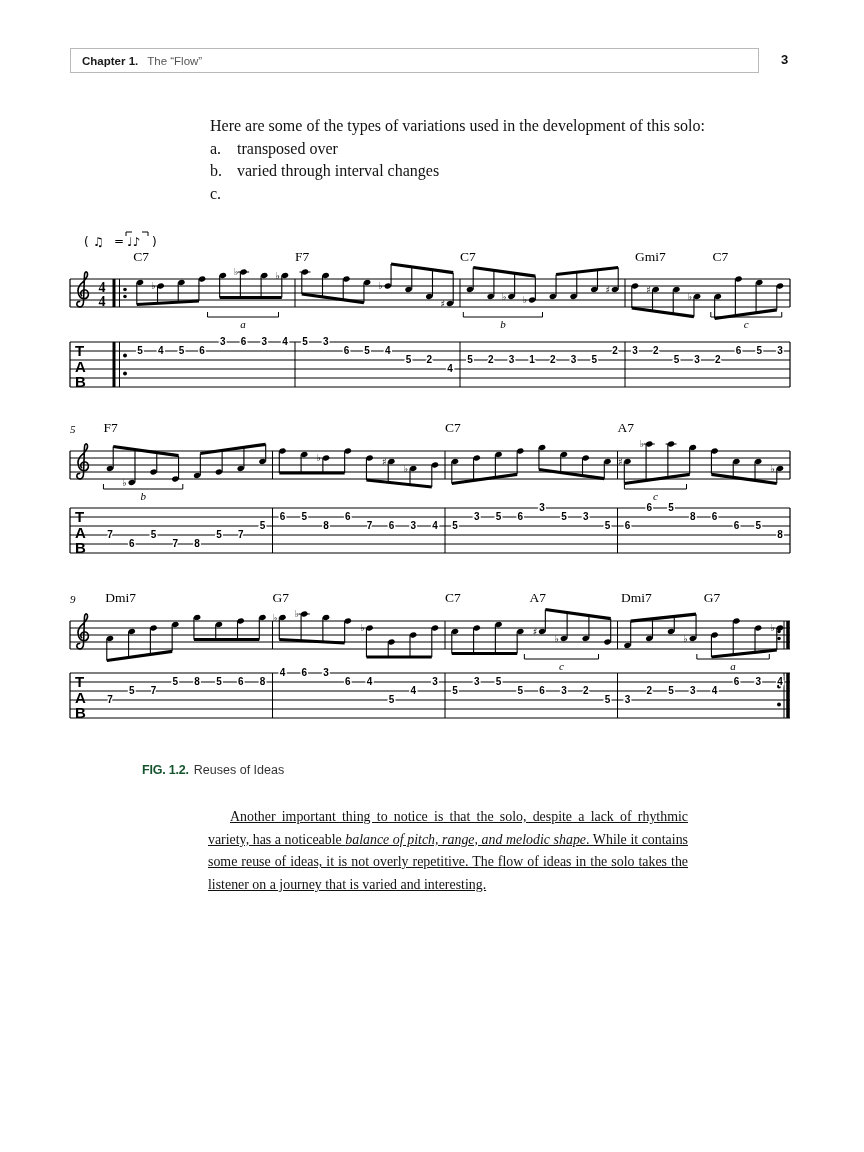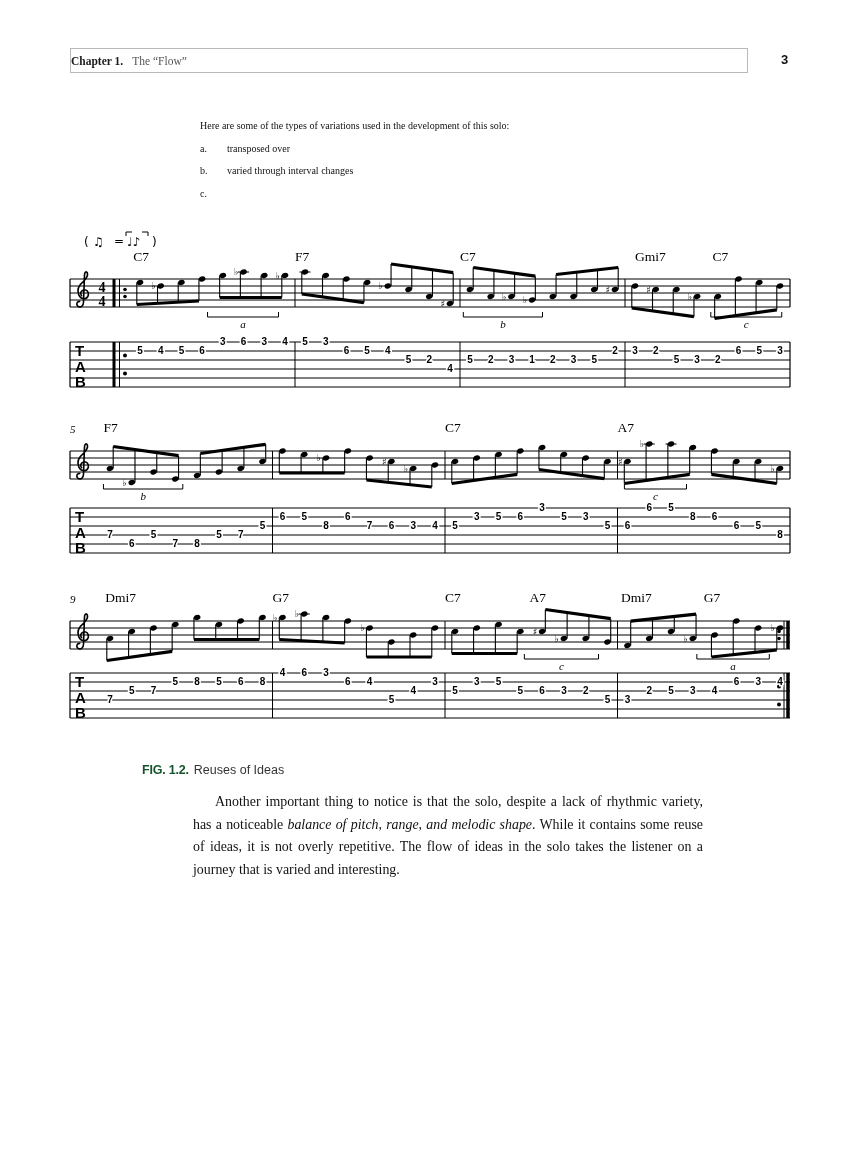--- a/index.html
+++ b/index.html
@@ -1,27 +1,27 @@
 <!DOCTYPE html>
 <html><head>
 <meta charset="utf-8">
 <style>
   html,body{margin:0;padding:0;background:#e8e8e8;}
   .page{position:relative;width:864px;height:1152px;background:#ffffff;margin:0 auto;
         font-family:"Liberation Serif",serif;color:#111;overflow:hidden;}
   
   .chapter-box{position:absolute;left:70px;top:48px;width:676px;height:23px;
-        border:1px solid #b9b9b9;background:#fff;display:flex;align-items:center;
-        font-family:Liberation Serif, serif;font-size:11.5px;}
+        border:1px solid #b9b9b9;background:#fff;display:flex;align-items:center;padding-left:11px;
+        font-family:Liberation Sans, sans-serif;font-size:11.5px;}
   .chapter-box .b{font-weight:bold;color:#1a1a1a;}
   .chapter-box .t{color:#555;margin-left:9px;}
   .page-num{position:absolute;left:781px;top:52px;font-family:"Liberation Sans",sans-serif;
         font-weight:bold;font-size:13px;color:#111;}
   
-  .intro{position:absolute;left:200px;top:115px;width:525px;font-size:10px;line-height:22.6px;}
+  .intro{position:absolute;left:210px;top:115px;width:525px;font-size:16px;line-height:22.6px;}
   .intro .lead{margin:0 0 0 0;}
   .intro .item{display:flex;}
   .intro .marker{width:27px;flex:0 0 27px;}
   
   #music-svg{position:absolute;left:0;top:0;width:864px;height:760px;}
   text{fill:#000;}
   .chord{font:13.5px "Liberation Serif",serif;}
   .tabnum{font:700 10px "Liberation Sans",sans-serif;paint-order:stroke;stroke:#fff;stroke-width:3px;}
   .tabclef{font:700 15px "Liberation Sans",sans-serif;}
   .timesig{font:700 14px "Liberation Serif",serif;}
@@ -29,21 +29,21 @@
   .blabel{font:italic 11px "Liberation Serif",serif;}
   .swing{font:12px "DejaVu Sans",sans-serif;}
   .acc{font:9.5px "DejaVu Sans",sans-serif;}
   
   .caption{position:absolute;left:142px;top:750px;font-family:"Liberation Sans",sans-serif;
         font-size:12.5px;color:#333;}
   .caption .fig{font-weight:bold;color:#14532d;margin-right:5px;letter-spacing:-0.2px;}
   
   .bodytext{position:absolute;left:192px;top:790px;width:512px;font-size:13.9px;line-height:22.7px;
         text-align:justify;}
-  .bodytext p{margin:1px;text-indent:22px;}
+  .bodytext p{margin:16px;text-indent:22px;text-decoration:underline;}
 </style>
 </head>
 <body>
 
 <div class="page">
 
   <div class="chapter-box">
     <span class="b">Chapter 1.</span>
     <span class="t">The “Flow”</span>
   </div>

